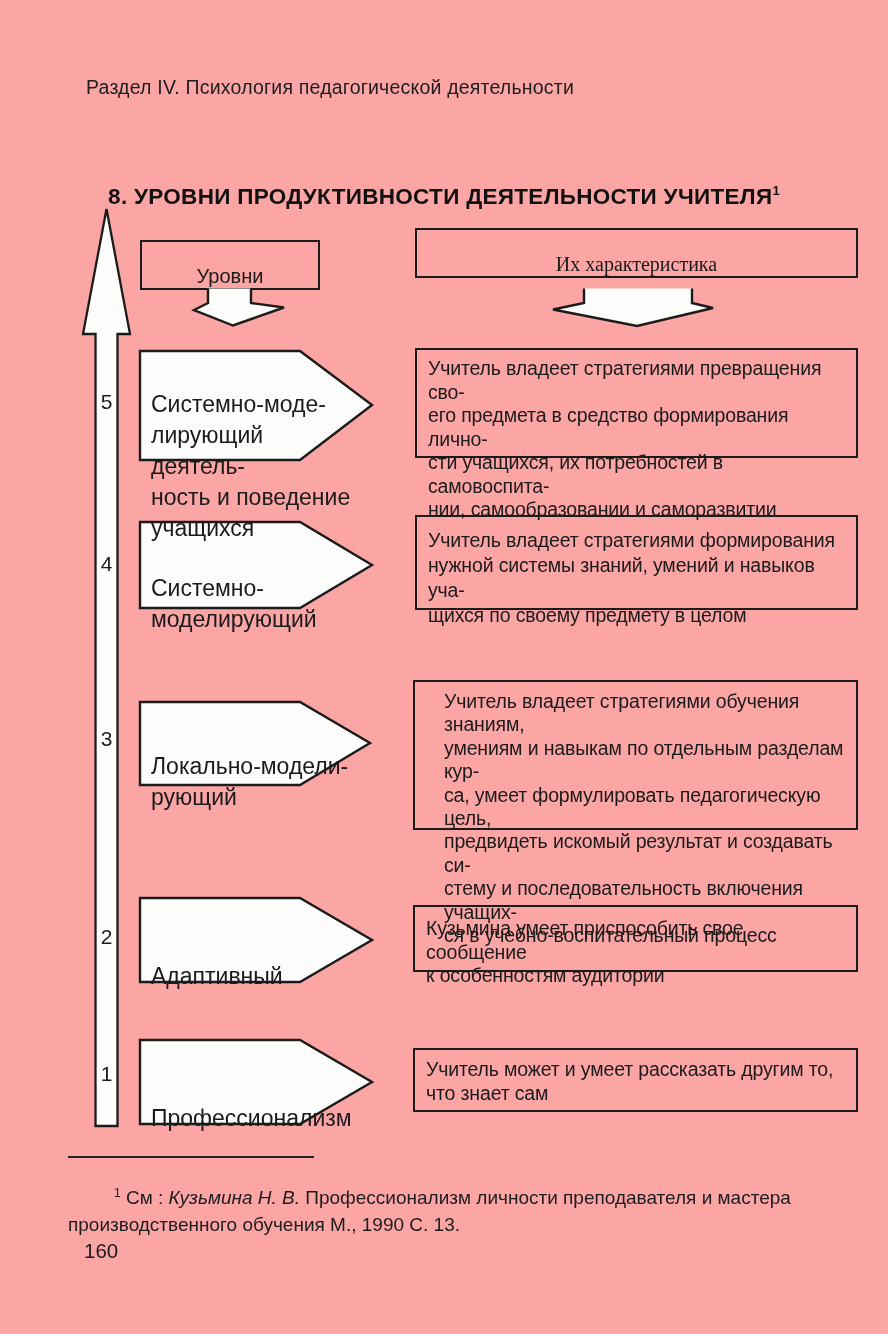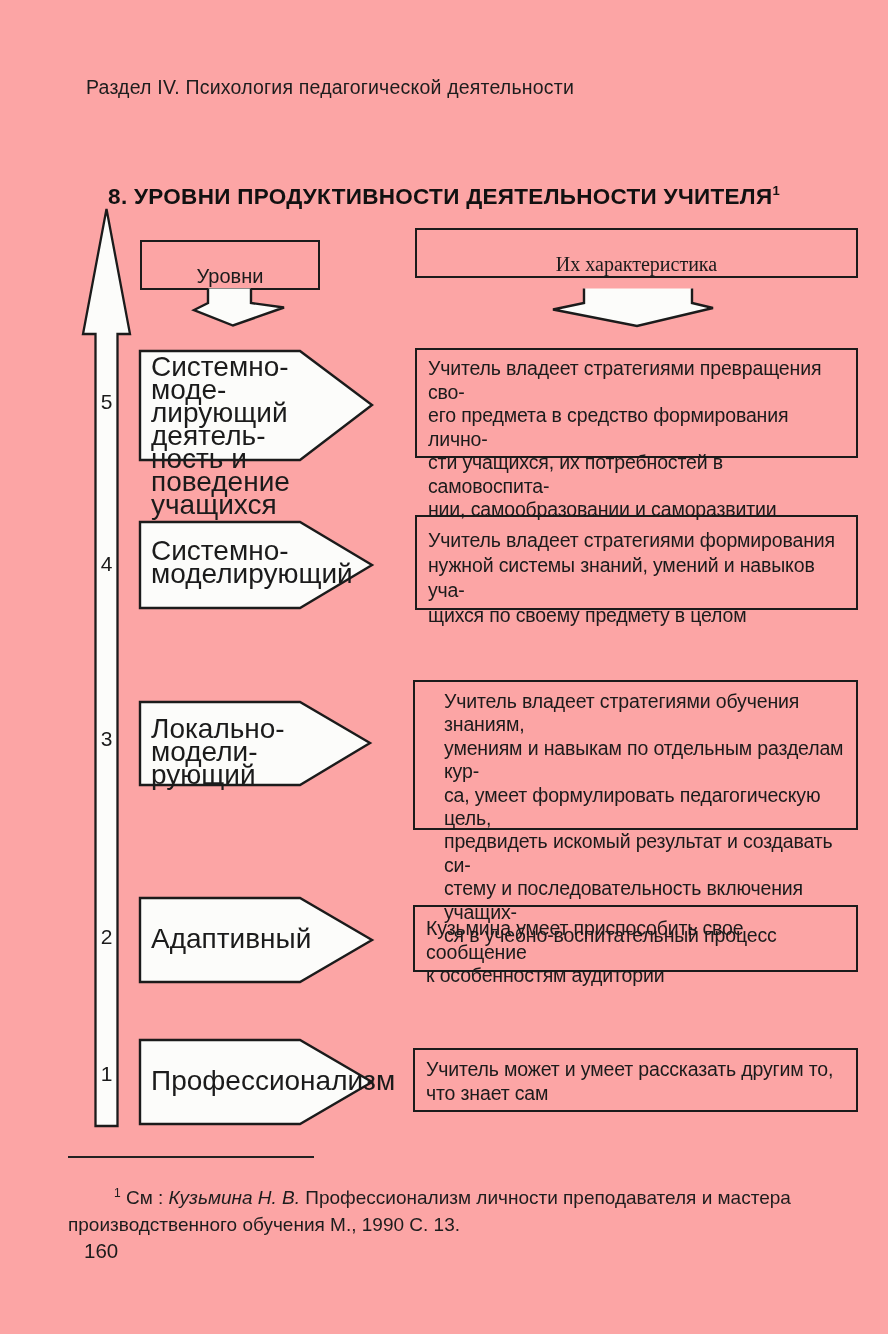--- a/index.html
+++ b/index.html
@@ -45,22 +45,23 @@
     letter-spacing:-0.15px;
   }
   .rbox-5{left:415px;top:348px;width:443px;height:110px;padding:7px 8px 0 11px;line-height:23.5px;}
   .rbox-4{left:415px;top:515px;width:443px;height:95px;padding:11px 8px 0 11px;line-height:25px;}
   .rbox-3{left:413px;top:680px;width:445px;height:150px;padding:8px 8px 0 29px;line-height:23.4px;}
   .rbox-2{left:413px;top:905px;width:445px;height:67px;padding:10px 8px 0 11px;line-height:23.5px;}
   .rbox-1{left:413px;top:1048px;width:445px;height:64px;padding:8px 8px 16px 11px;line-height:23.5px;}
   .pent-label{
     z-index:3;
     left:151px;width:200px;
-    font-size:28px;line-height:23px;
+    font-size:23px;line-height:31px;
     white-space:pre-line;
+    margin-top:34px;
   }
   .pl-5{top:355px;}
   .pl-4{top:539px;}
   .pl-3{top:717px;}
   .pl-2{top:927px;}
   .pl-1{top:1069px;}
   .lvl-num{
     z-index:3;
     left:94px;width:25px;
     text-align:center;

